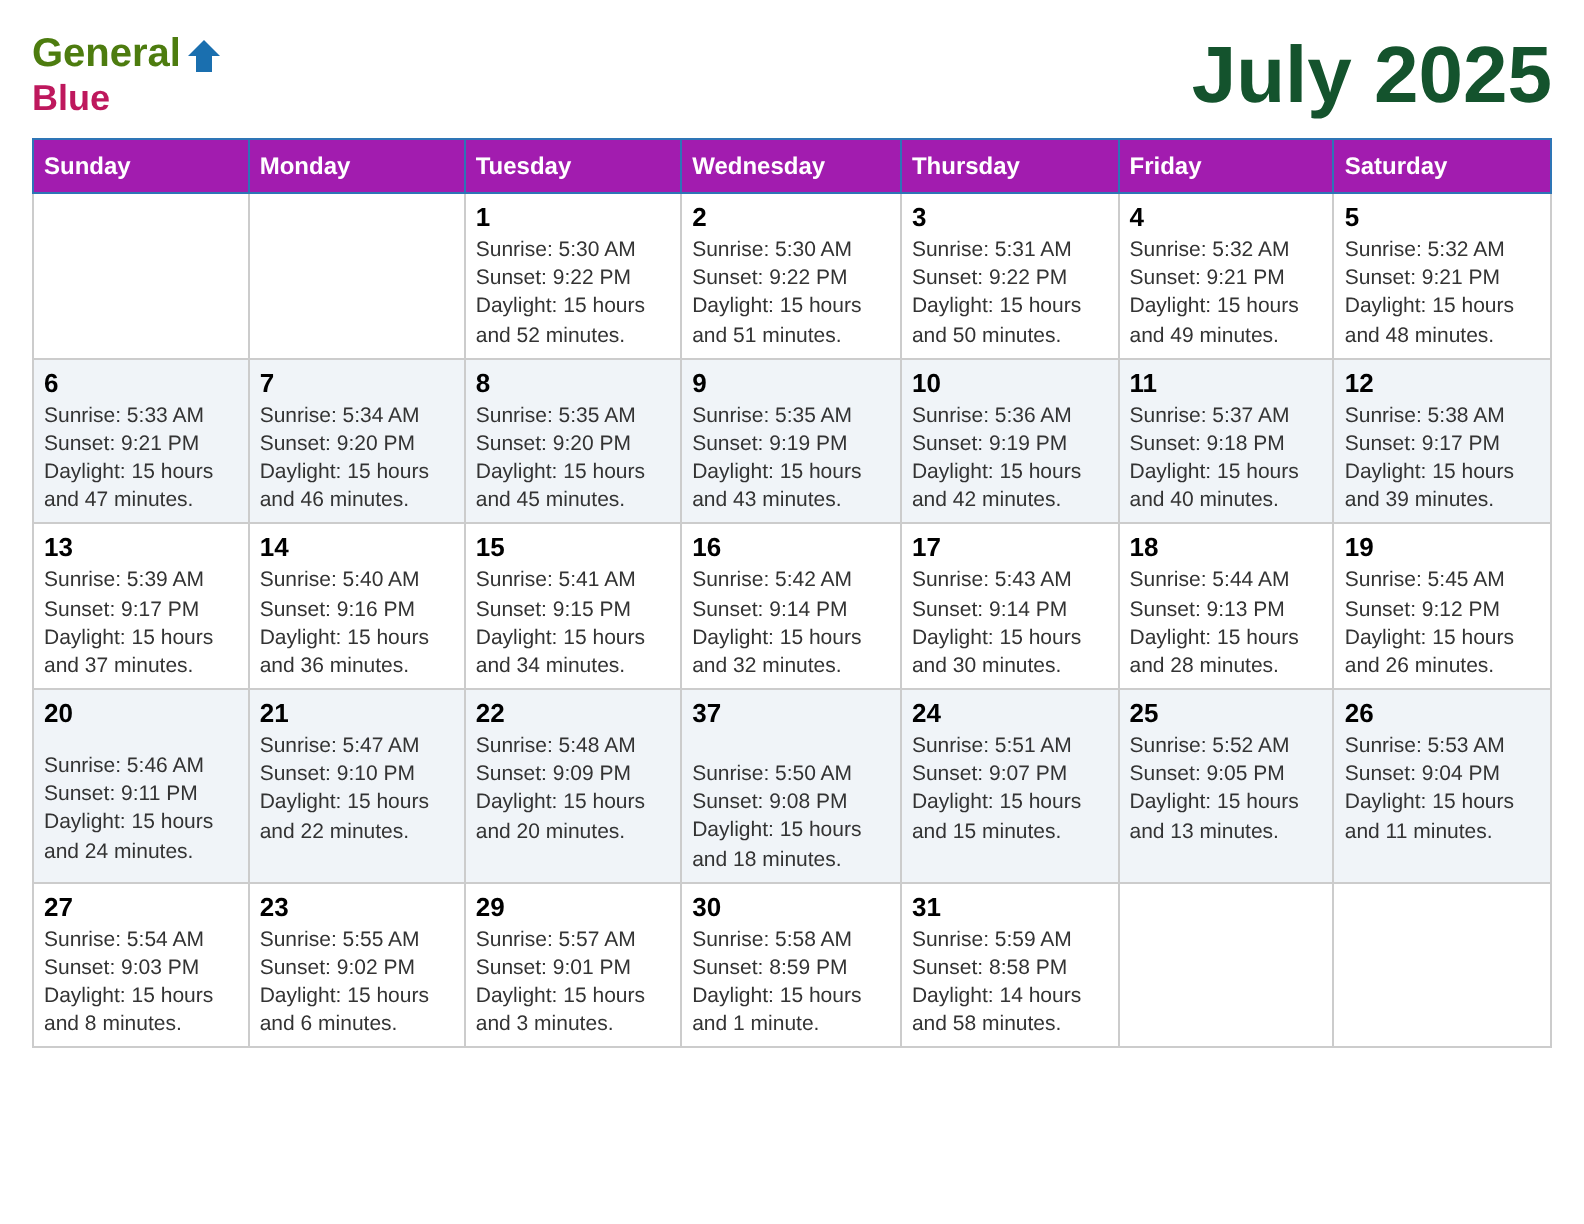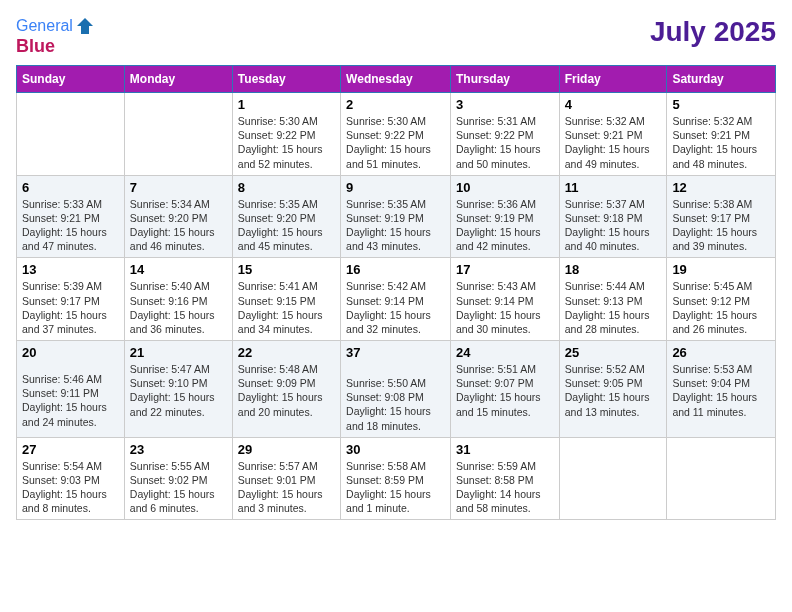--- a/index.html
+++ b/index.html
@@ -19,41 +19,41 @@
     .logo {
       display: flex;
       flex-direction: column;
       align-items: flex-start;
     }
     .logo-text {
       display: flex;
       align-items: center;
     }
     .logo-general {
-      font-size: 16px;
-      font-weight: normal;
-      color: #3b82f6;
+      font-size: 20px;
+      font-weight: bold;
+      color: #4d7c0f;
     }
     .logo-blue {
       font-size: 18px;
       font-weight: bold;
       color: #be185d;
     }
     .logo-icon {
       width: 20px;
       height: 20px;
       margin-left: 2px;
     }
     .title-area {
       text-align: right;
     }
     .month-title {
-      font-size: 28px;
-      font-weight: bold;
-      color: #4c1d95;
+      font-size: 40px;
+      font-weight: bold;
+      color: #14532d;
     }
     .location-title {
       font-size: 15px;
       color: #333;
     }
     table {
       width: 100%;
       border-collapse: collapse;
       font-size: 11px;
     }

